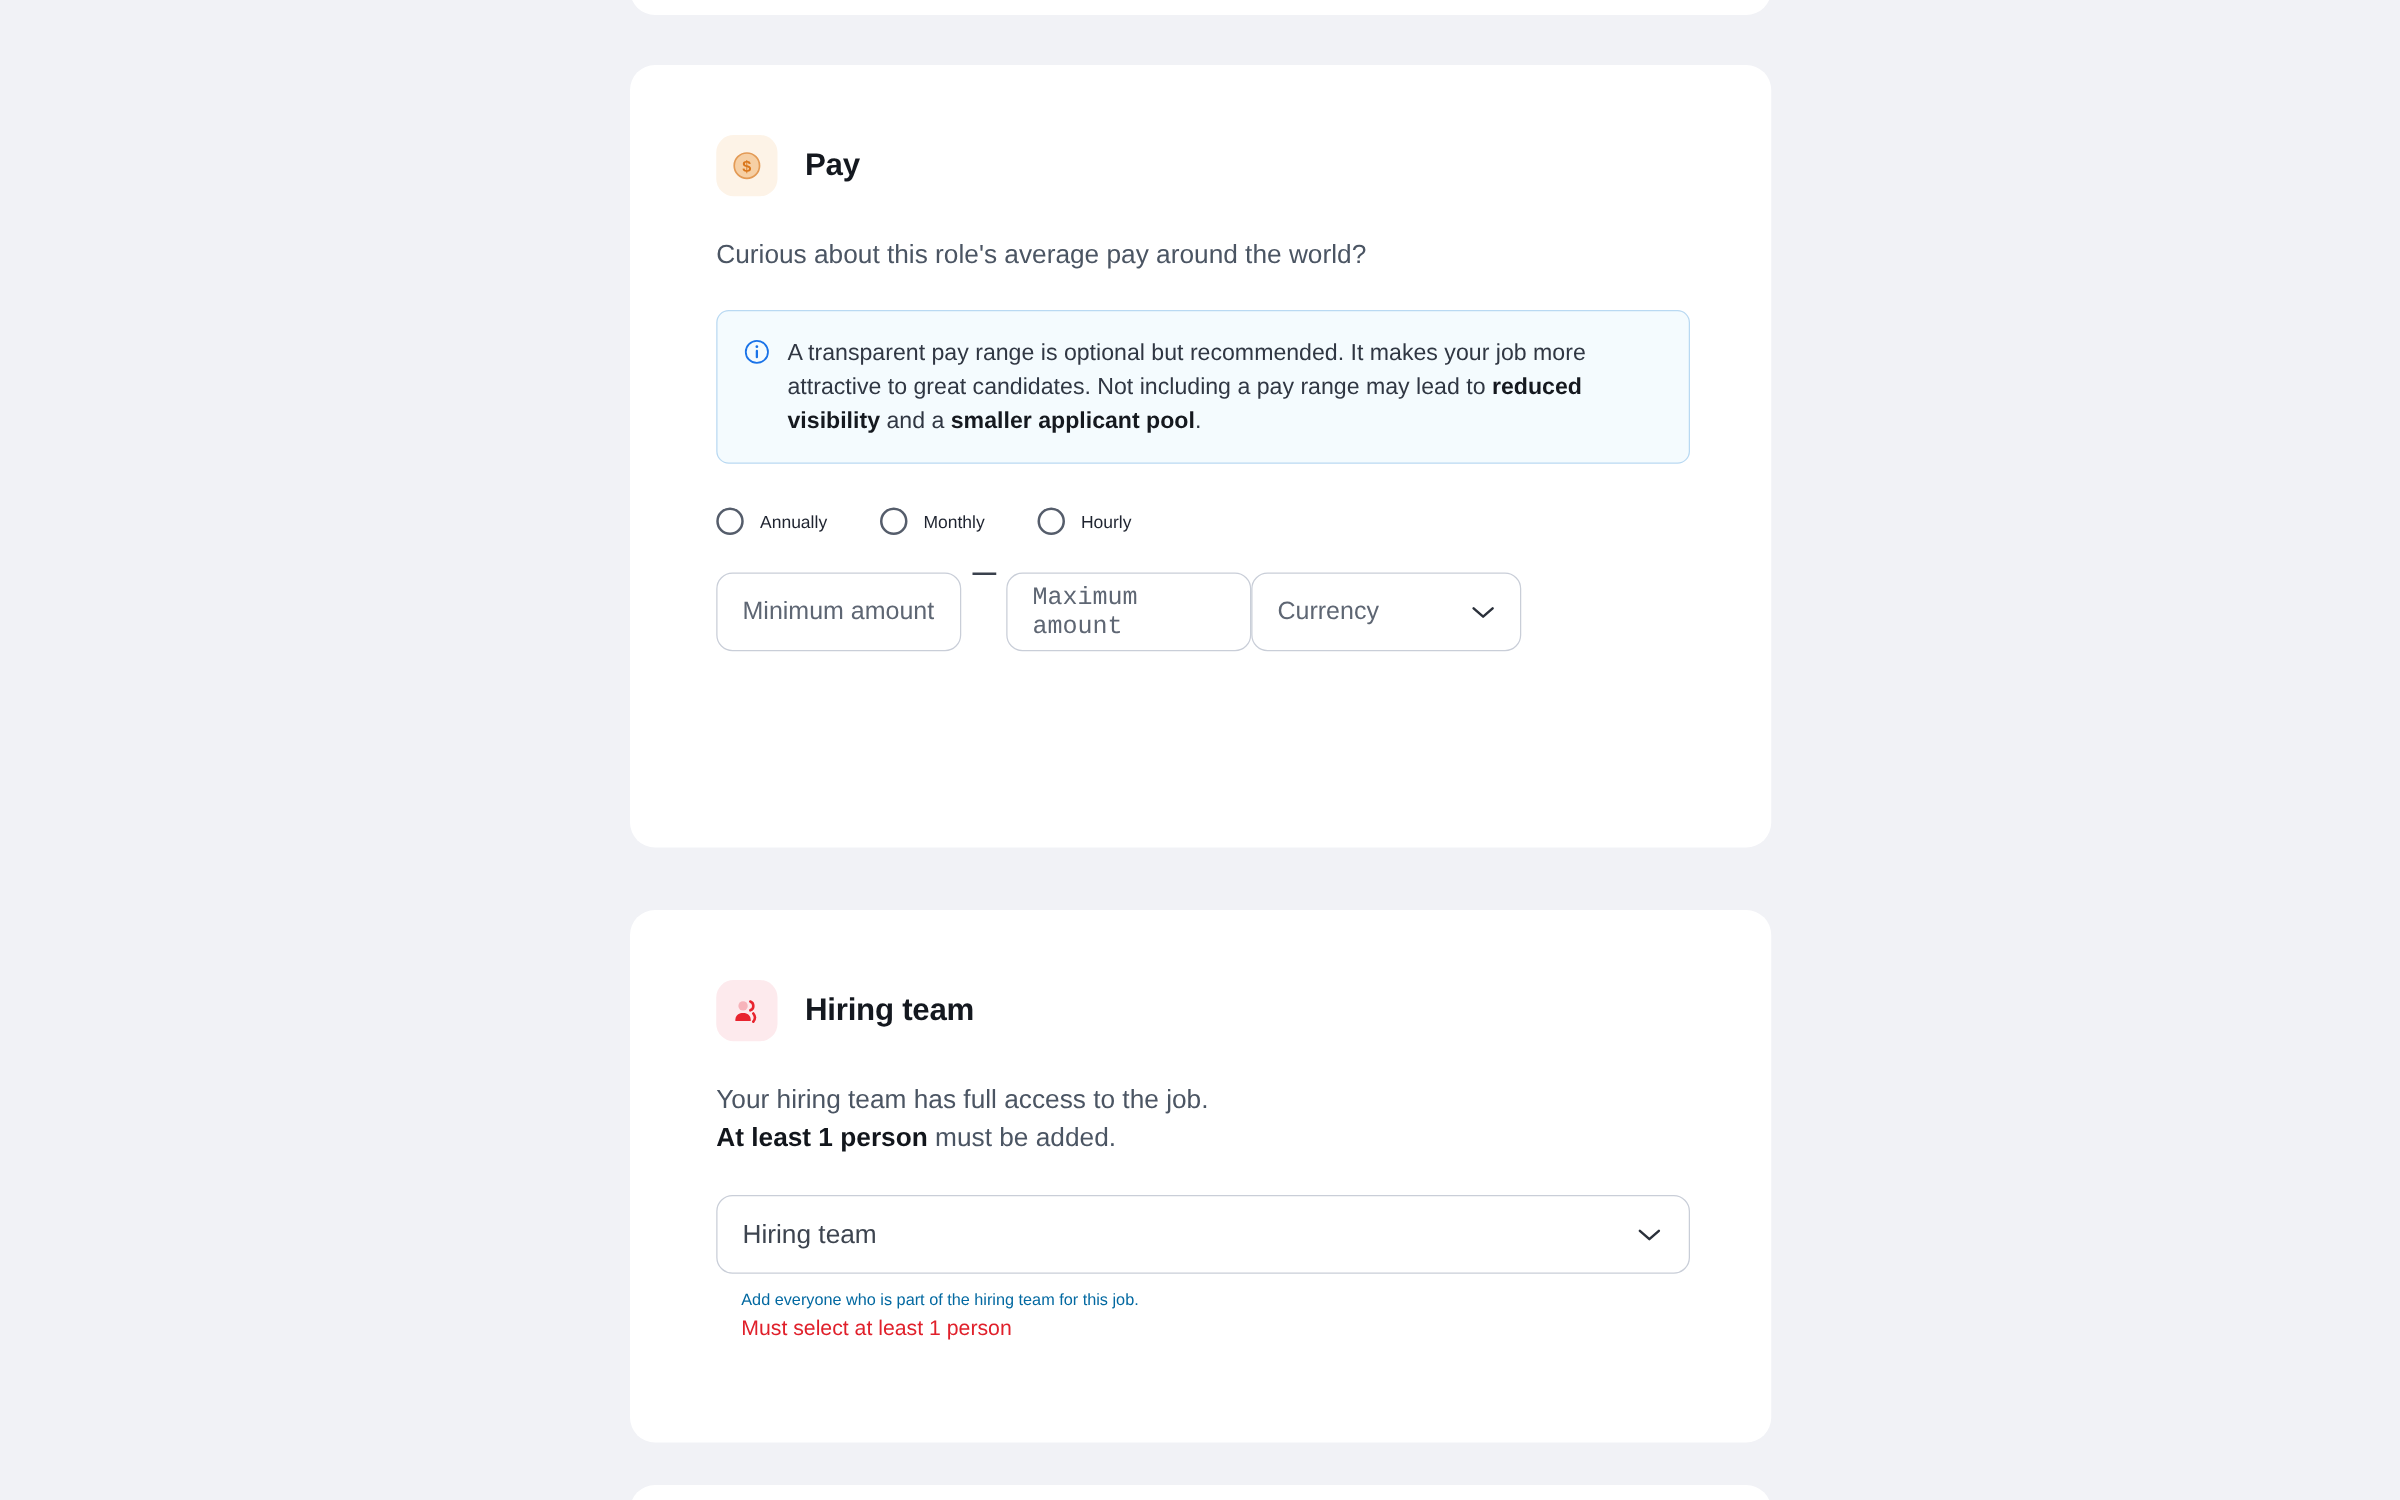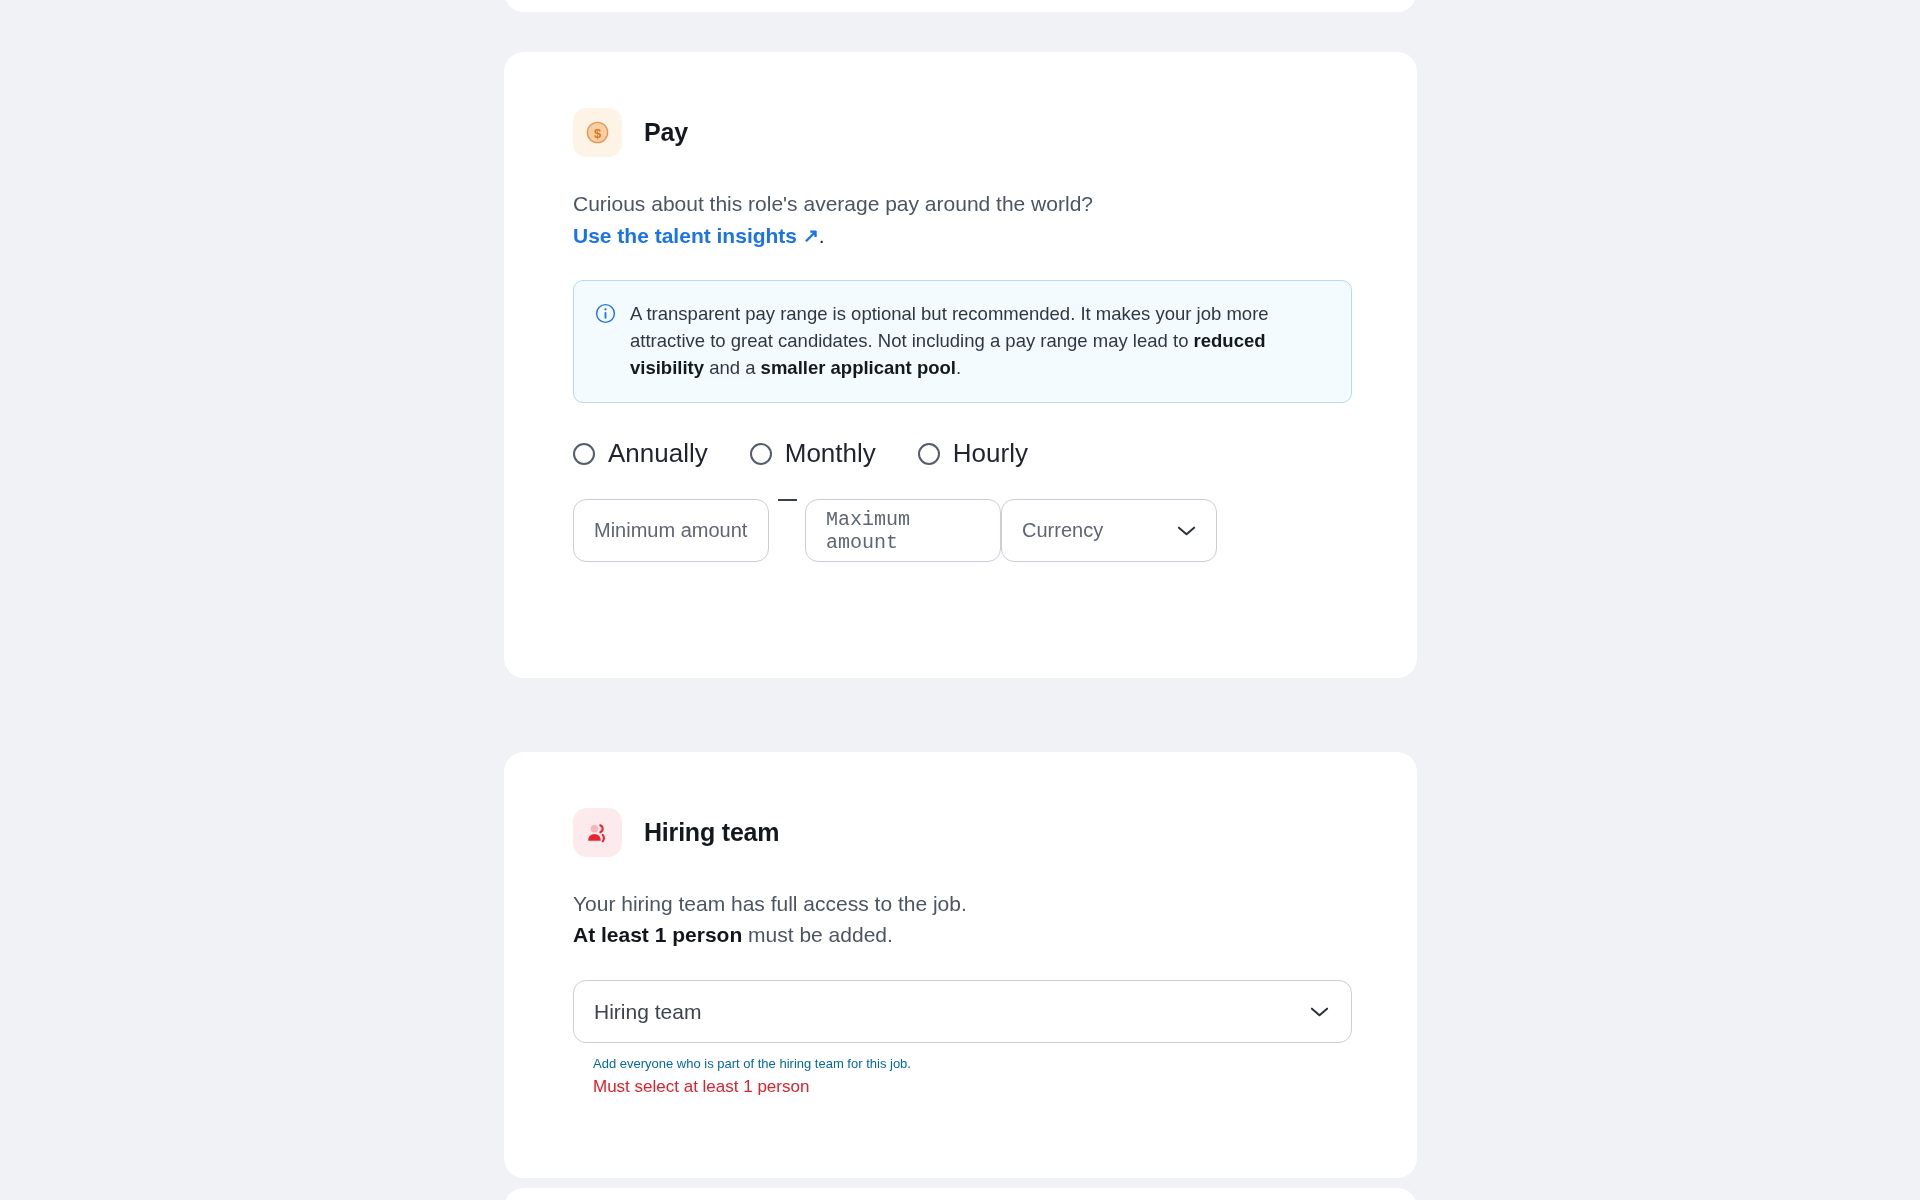--- a/index.html
+++ b/index.html
@@ -36,21 +36,21 @@
     top: -60px;
     height: 72px;
   }
 
   .card-pay {
     top: 52px;
     height: 626px;
   }
 
   .card-hiring {
-    top: 752px;
+    top: 728px;
     height: 426px;
   }
 
   .card-partial-bottom {
     top: 1188px;
     height: 70px;
   }
 
   
   .card-header {
@@ -151,21 +151,21 @@
   .radio-dot {
     width: 22px;
     height: 22px;
     border-radius: 50%;
     border: 2px solid #555d6b;
     background: #fff;
     flex: 0 0 auto;
   }
 
   .radio-label {
-    font-size: 26px;
+    font-size: 14px;
     color: #1f2430;
   }
 
   
   .pay-row {
     margin-top: 30px;
     display: flex;
     align-items: flex-start;
   }
 
@@ -271,24 +271,20 @@
           <text x="14" y="19.2" text-anchor="middle" font-family="Liberation Sans, sans-serif" font-size="13.5" font-weight="bold" fill="#d9761b">$</text>
         </svg>
       </div>
       <div class="section-title">Pay</div>
     </div>
 
     <div class="card-body">
 
       <div class="intro">
         <div>Curious about this role's average pay around the world?</div>
-        <div>
-          <a class="link" href="#"><span>Use the talent insights</span>
-            <span class="arrow-ne">↗</span></a><span class="period">.</span>
-        </div>
       </div>
 
       <div class="info-banner">
         <div class="info-icon">
           <svg width="21" height="21" viewBox="0 0 22 22" aria-hidden="true">
             <circle cx="11" cy="11" r="9.3" fill="none" stroke="#1a73e8" stroke-width="1.5"></circle>
             <circle cx="11" cy="6.6" r="1.15" fill="#1a73e8"></circle>
             <rect x="10.05" y="9.3" width="1.9" height="7.1" rx="0.95" fill="#1a73e8"></rect>
           </svg>
         </div>

